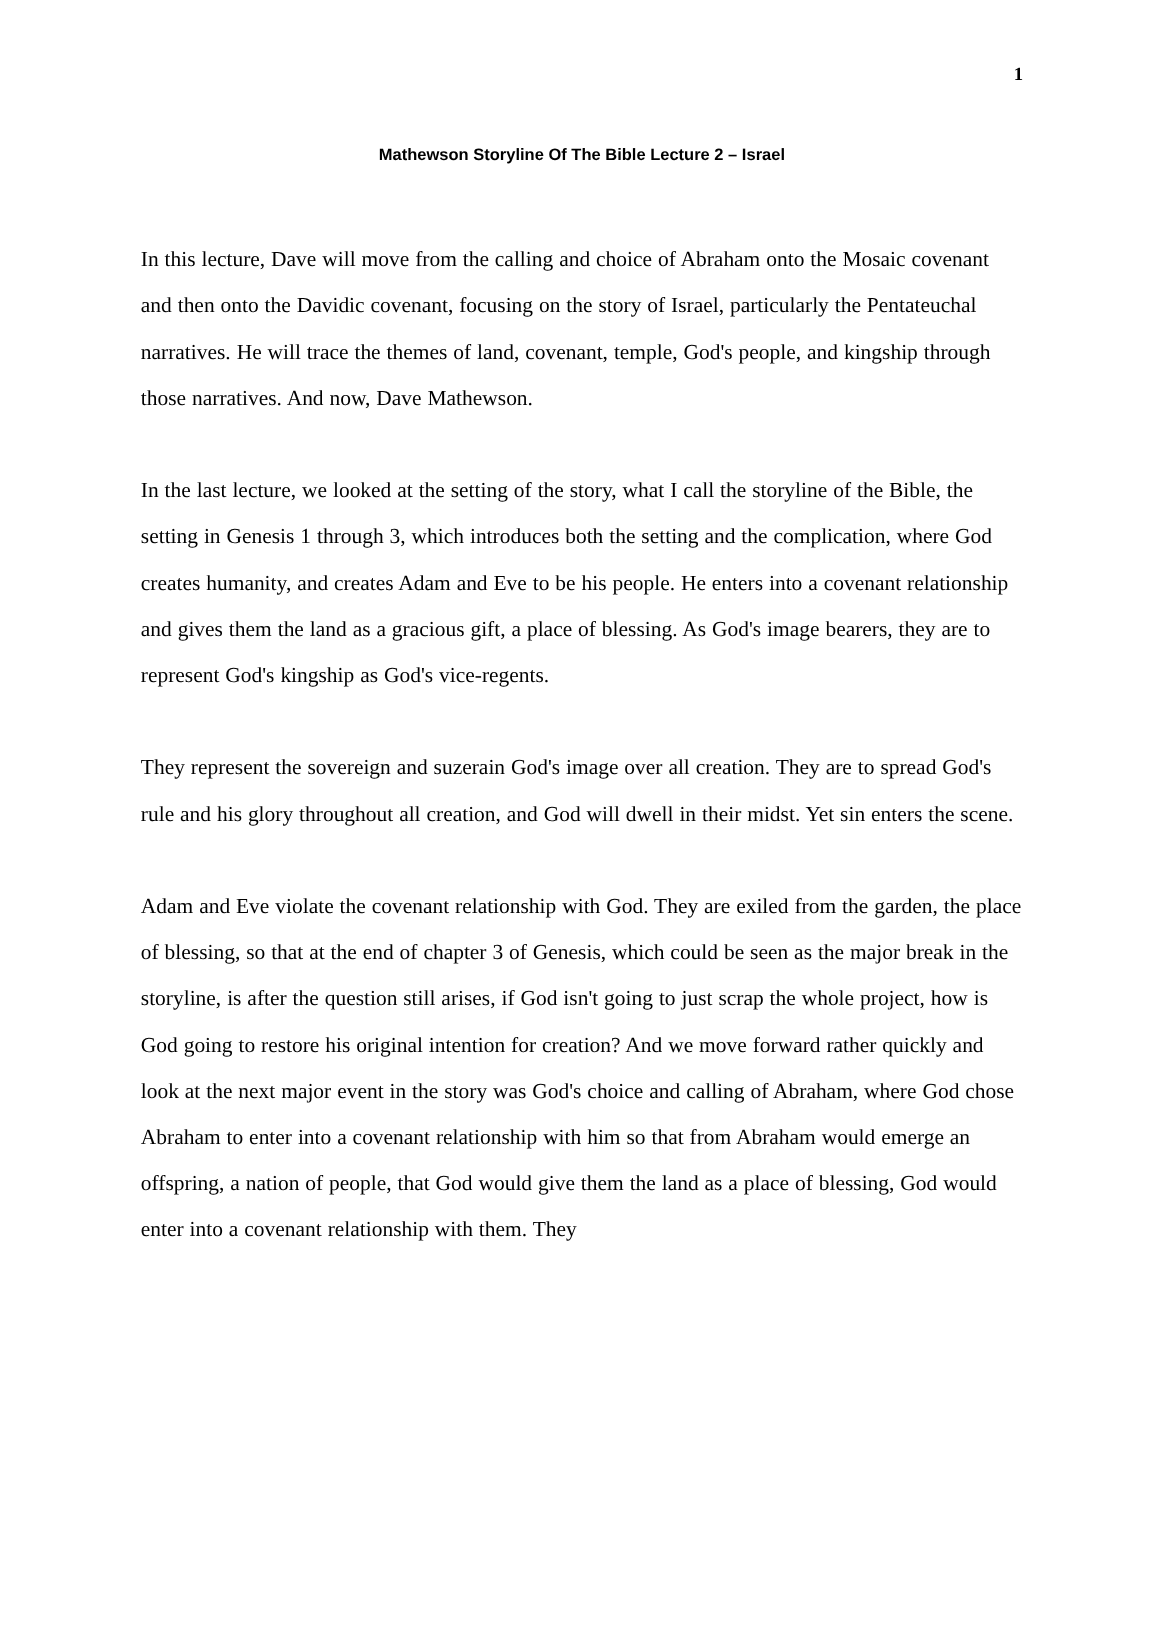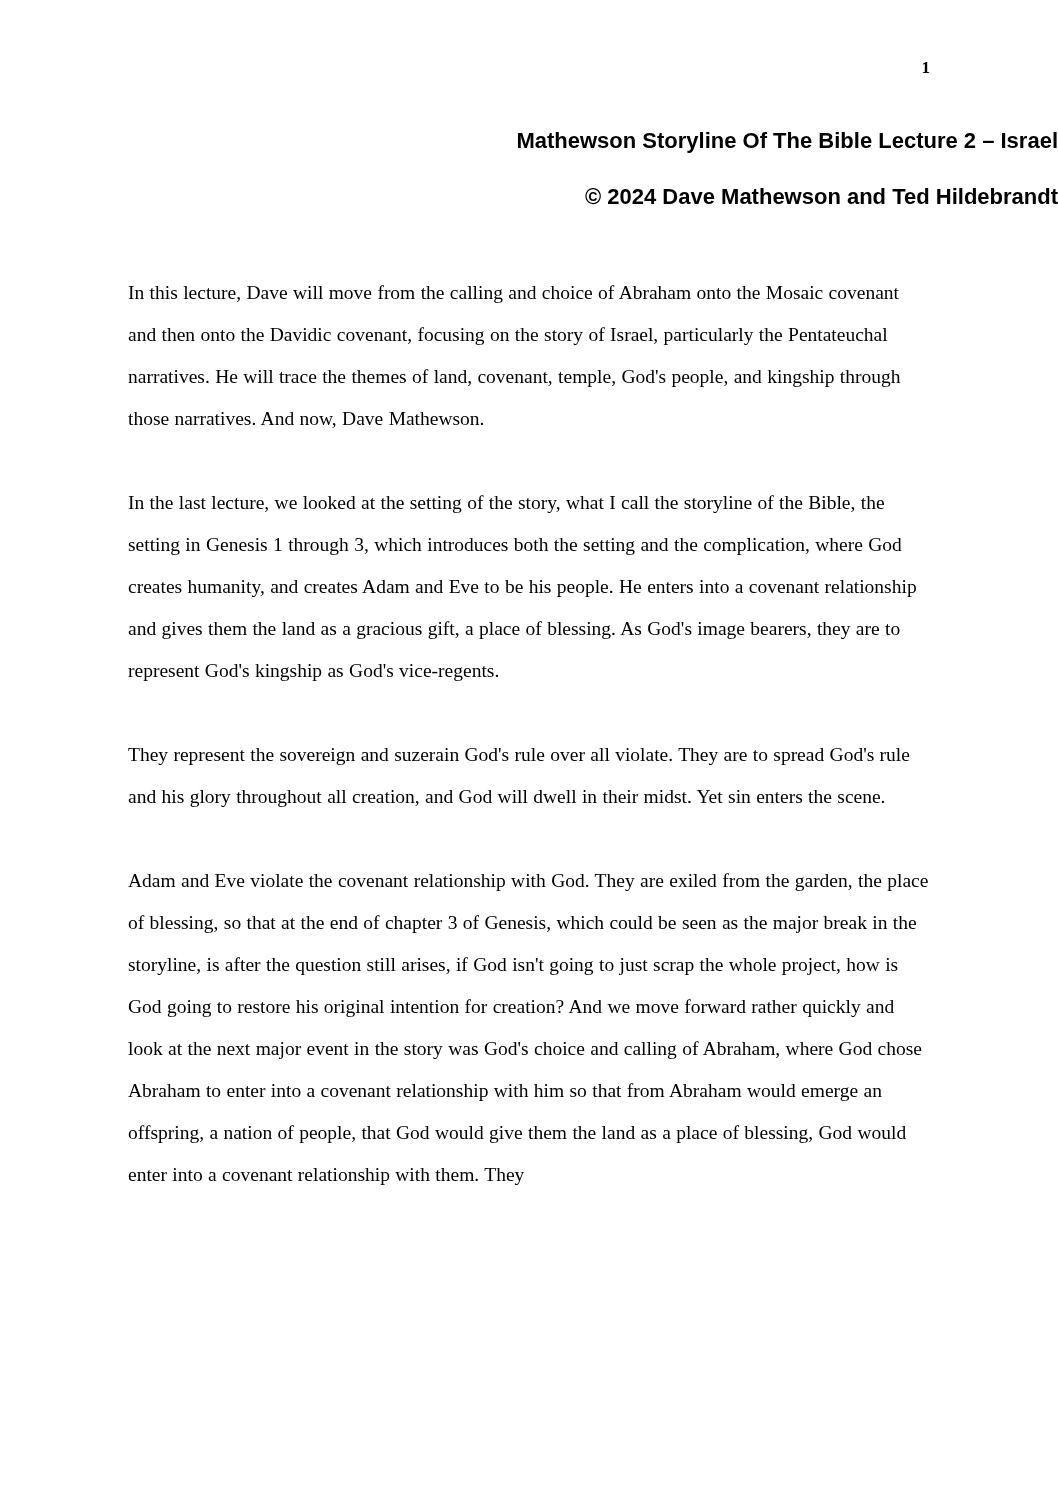--- a/index.html
+++ b/index.html
@@ -24,26 +24,25 @@
     font-family: "Liberation Serif", serif;
     font-size: 17px;
     font-weight: bold;
     line-height: 20px;
   }
   .title-block {
     padding-top: 126px;
     text-align: center;
   }
   .title-line {
-    font-size: 22px;
+    font-size: 15px;
     font-weight: bold;
     line-height: 30px;
     margin: 0;
     letter-spacing: 0px;
-    text-align: right;
   }
   .title-line + .title-line {
     margin-top: 26px;
   }
   .content {
     margin: 0 auto;
     width: 802px;
     padding-top: 60px;
     font-family: Liberation Serif, serif;
   }
@@ -57,23 +56,22 @@
 </style>
 </head>
 <body>
 
 <div class="page">
 
   <div class="page-number">1</div>
 
   <div class="title-block">
     <div class="title-line">Mathewson Storyline Of The Bible Lecture 2 – Israel</div>
-    <div class="title-line">© 2024 Dave Mathewson and Ted Hildebrandt</div>
   </div>
 
   <div class="content">
     <p>In this lecture, Dave will move from the calling and choice of Abraham onto the Mosaic covenant and then onto the Davidic covenant, focusing on the story of Israel, particularly the Pentateuchal narratives. He will trace the themes of land, covenant, temple, God's people, and kingship through those narratives. And now, Dave Mathewson.</p>
     <p>In the last lecture, we looked at the setting of the story, what I call the storyline of the Bible, the setting in Genesis 1 through 3, which introduces both the setting and the complication, where God creates humanity, and creates Adam and Eve to be his people. He enters into a covenant relationship and gives them the land as a gracious gift, a place of blessing. As God's image bearers, they are to represent God's kingship as God's vice-regents.</p>
-    <p>They represent the sovereign and suzerain God's rule over all violate. They are to spread God's rule and his glory throughout all creation, and God will dwell in their midst. Yet sin enters the scene.</p>
+    <p>They represent the sovereign and suzerain God's image over all creation. They are to spread God's rule and his glory throughout all creation, and God will dwell in their midst. Yet sin enters the scene.</p>
     <p>Adam and Eve violate the covenant relationship with God. They are exiled from the garden, the place of blessing, so that at the end of chapter 3 of Genesis, which could be seen as the major break in the storyline, is after the question still arises, if God isn't going to just scrap the whole project, how is God going to restore his original intention for creation? And we move forward rather quickly and look at the next major event in the story was God's choice and calling of Abraham, where God chose Abraham to enter into a covenant relationship with him so that from Abraham would emerge an offspring, a nation of people, that God would give them the land as a place of blessing, God would enter into a covenant relationship with them. They</p>
   </div>
 
 </div>
 
 </body></html>

